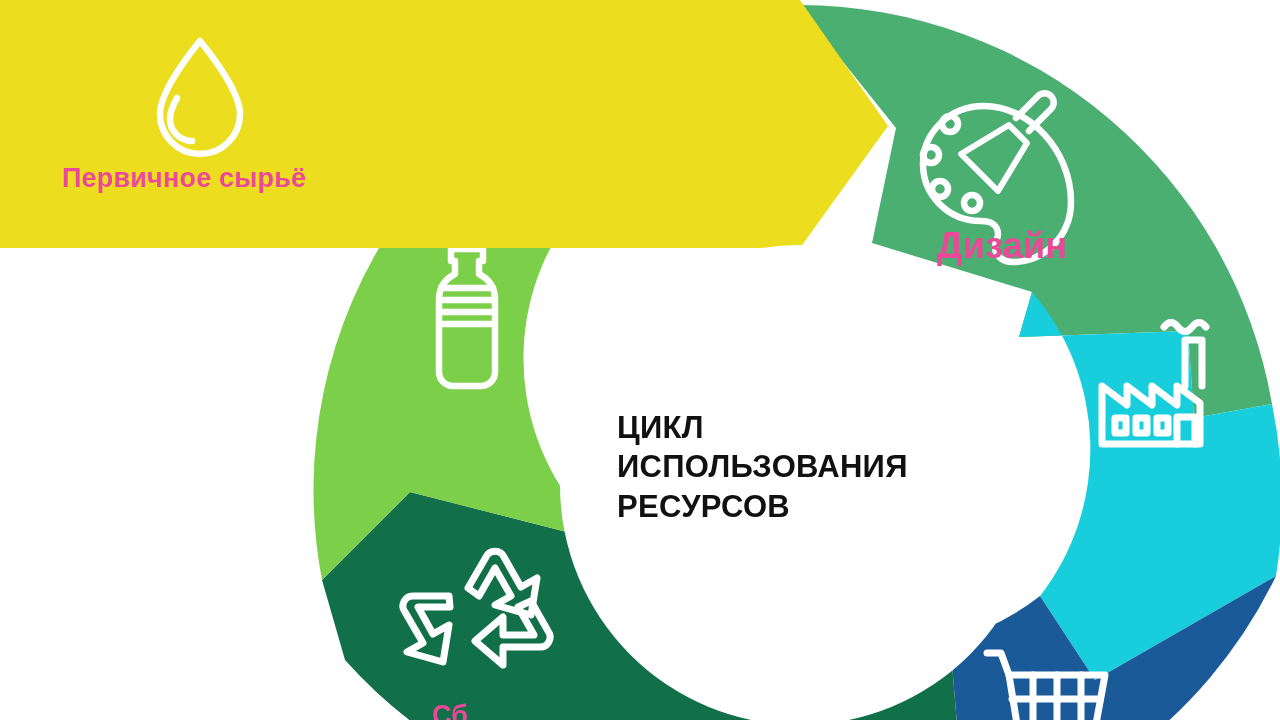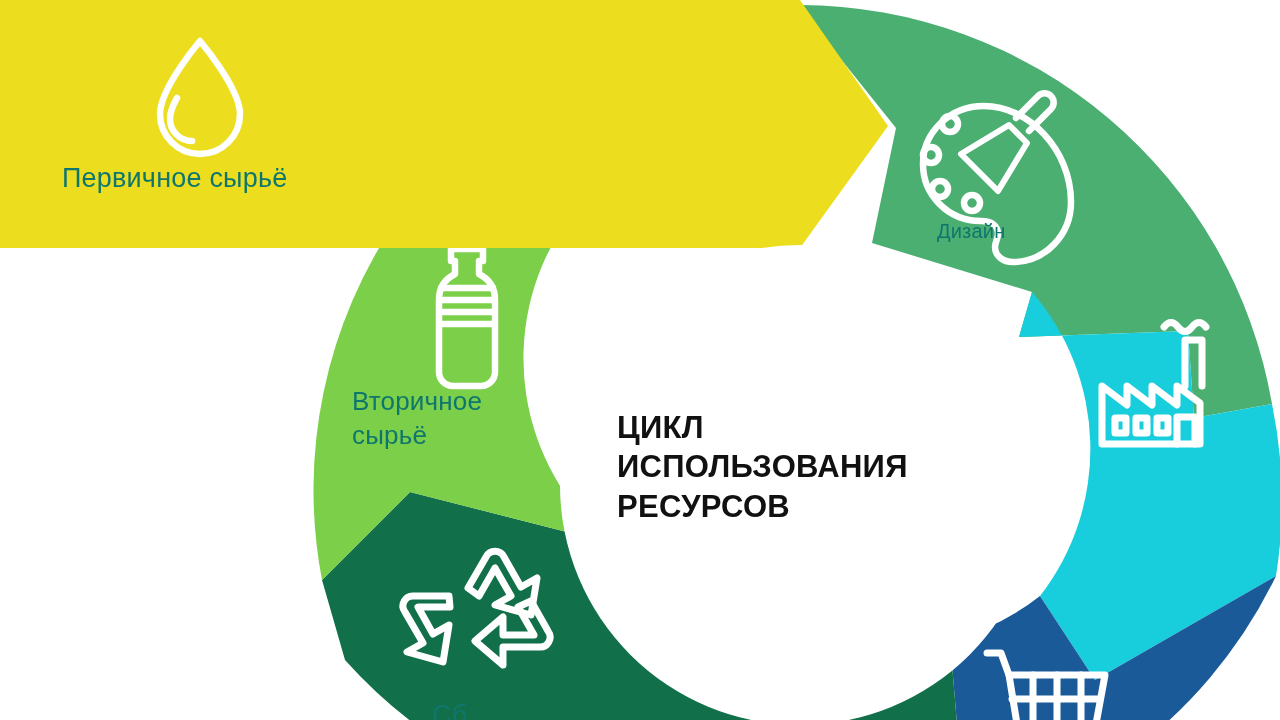--- a/index.html
+++ b/index.html
@@ -18,36 +18,36 @@
   #stage svg.diagram {
     position: absolute;
     left: 0;
     top: 0;
     width: 1280px;
     height: 720px;
     display: block;
   }
   .seg-label {
     position: absolute;
-    color: #0f766e;
-    font-weight: normal;
+    color: #ec4899;
+    font-weight: bold;
     line-height: 1.12;
     letter-spacing: 0.2px;
     white-space: pre-line;
     pointer-events: none;
   }
   #label-primary {
     left: 62px;
     top: 163px;
     font-size: 27px;
   }
   #label-design {
     left: 937px;
-    top: 220px;
-    font-size: 20px;
+    top: 226px;
+    font-size: 36px;
     text-align: center;
   }
   #label-production {
     left: 1088px;
     top: 473px;
     font-size: 27px;
     line-height: 1.25;
   }
   #label-retail {
     left: 1055px;
@@ -218,20 +218,18 @@
 
   <div class="seg-label" id="label-primary">Первичное сырьё</div>
 
   <div class="seg-label" id="label-design">Дизайн</div>
 
 
   <div class="seg-label" id="label-retail"></div>
 
   <div class="seg-label" id="label-collection">Сб</div>
 
-  <div class="seg-label" id="label-secondary">Вторичное
-сырьё</div>
 
   <div id="center-title">ЦИКЛ
 ИСПОЛЬЗОВАНИЯ
 РЕСУРСОВ</div>
 
 </div>
 
 </body></html>

